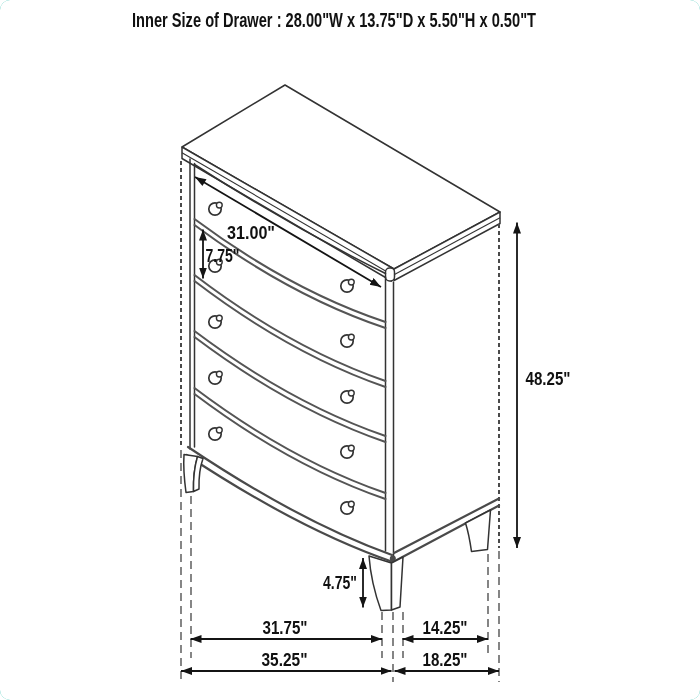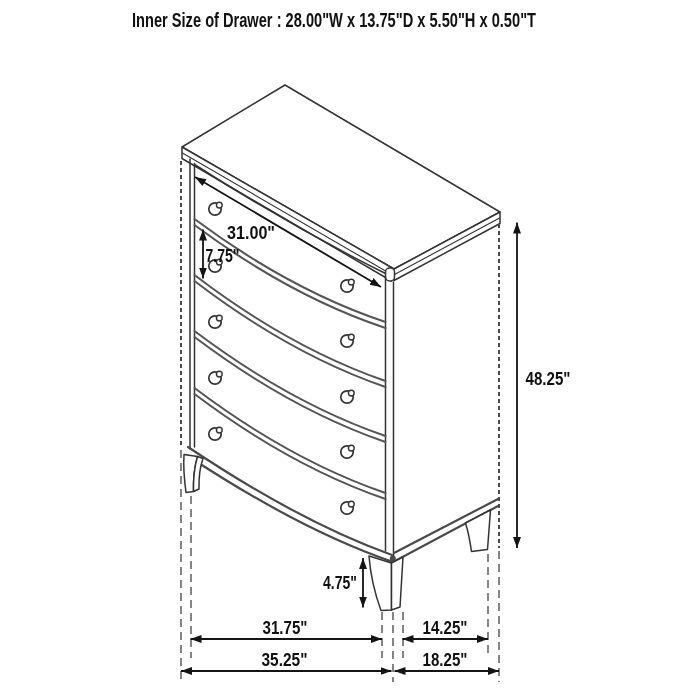--- a/index.html
+++ b/index.html
@@ -1,16 +1,16 @@
 <!DOCTYPE html>
 <html><head>
 <meta charset="utf-8">
 <style>
   html,body{margin:0;padding:0;background:#ffffff;}
-  .stage{width:700px;height:700px;position:relative;background:#14b8a6;overflow:hidden;}
+  .stage{width:700px;height:700px;position:relative;background:#14b8a6;overflow:hidden;border-radius:10px;}
   svg{display:block;}
   text{font-family:"Liberation Sans","DejaVu Sans",sans-serif;font-weight:bold;fill:#111;}
   .dim-label{font-size:18.5px;}
   .title-label{font-size:19.5px;}
   .outline{stroke:#333;stroke-width:1.5;fill:none;stroke-linecap:round;}
   .outline-fill{stroke:#333;stroke-width:1.5;fill:#fff;stroke-linejoin:round;}
   .thin{stroke:#333;stroke-width:1.1;fill:none;}
   .bound{stroke:#555;stroke-width:2;fill:none;stroke-linecap:round;}
   .rail{stroke:#4a4a4a;stroke-width:2.2;fill:none;stroke-linecap:round;}
   .hidden-edge{stroke:#4a4a4a;stroke-width:2;fill:none;stroke-dasharray:4 3;}

